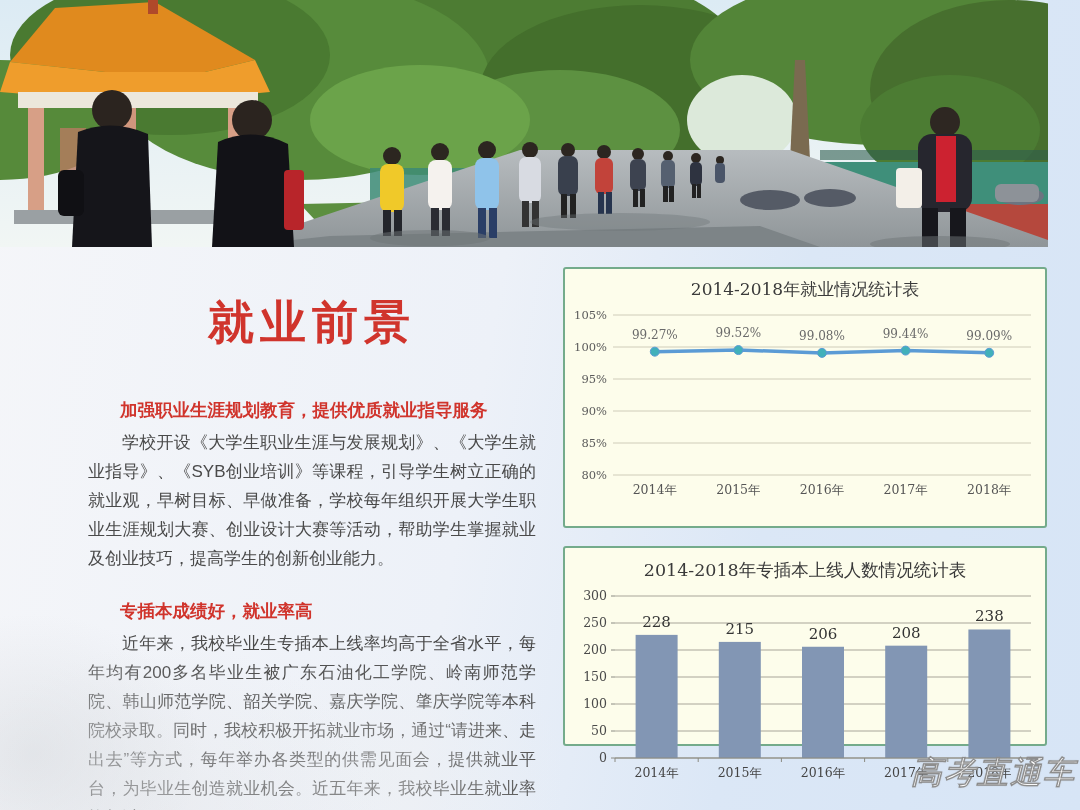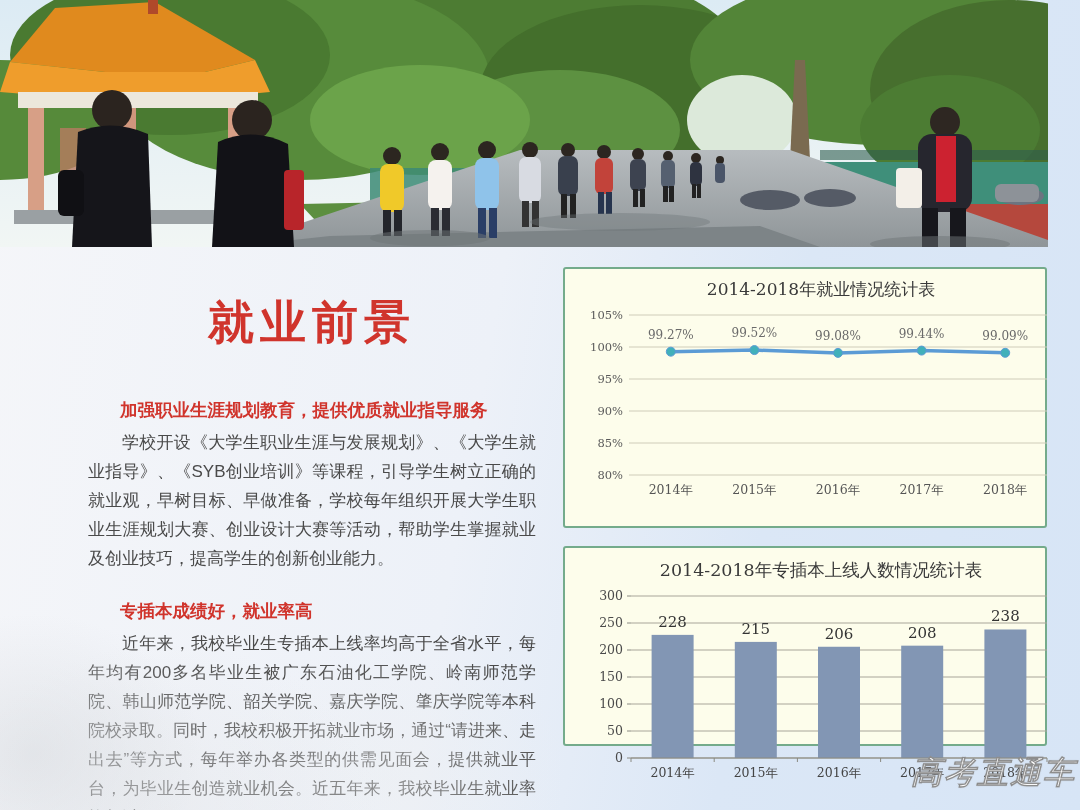--- a/index.html
+++ b/index.html
@@ -17,21 +17,21 @@
   .photo svg{display:block;}
 
   .article{position:absolute;left:88px;top:284px;width:448px;}
   .page-title{color:#d0342c;font-size:46px;font-weight:bold;letter-spacing:6px;
               text-align:center;margin:8px 0 44px 0;}
   .sec-heading{color:#d0342c;font-size:17.5px;font-weight:bold;margin:0 0 6px 32px;line-height:24px;}
   .sec-body{color:#4a4a4a;font-size:17px;line-height:29px;text-indent:2em;
             text-align:justify;margin:0 0 26px 0;}
 
   .chart-panel{position:absolute;left:563px;width:484px;background:#fdfdeb;
-               border:2px solid #74ab8b;border-radius:3px;box-sizing:border-box;padding-left:16px;}
+               border:2px solid #74ab8b;border-radius:3px;box-sizing:border-box;}
   #line-panel{top:267px;height:261px;}
   #bar-panel{top:546px;height:200px;}
   .chart-panel svg{display:block;}
 
   .watermark{position:absolute;right:4px;bottom:16px;font-size:31px;font-weight:normal;
              font-style:italic;letter-spacing:2px;color:#fbfbfb;
              -webkit-text-stroke:1.3px #8d8d8d;
              text-shadow:0 0 1px #909090,0 0 2px #a0a0a0;z-index:5;}
 </style>
 </head>

